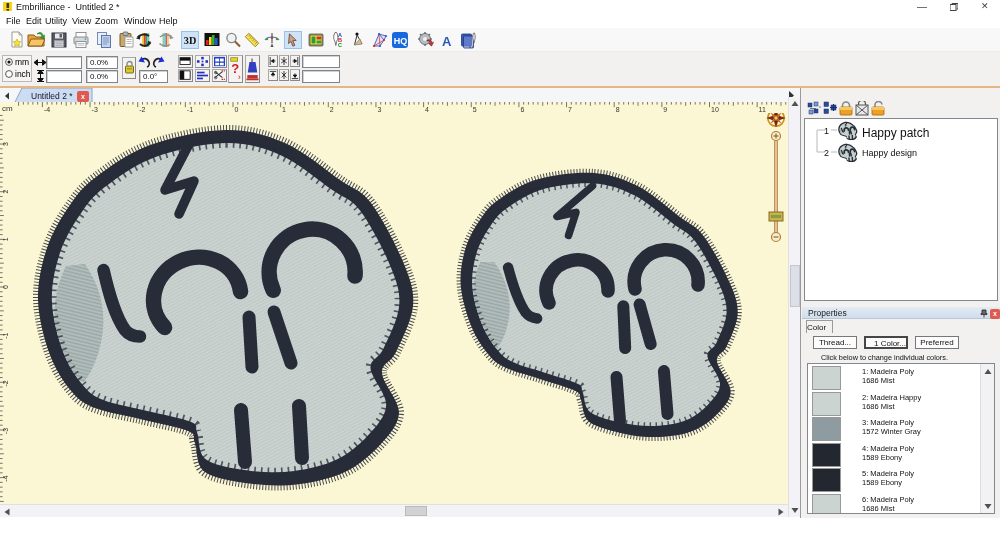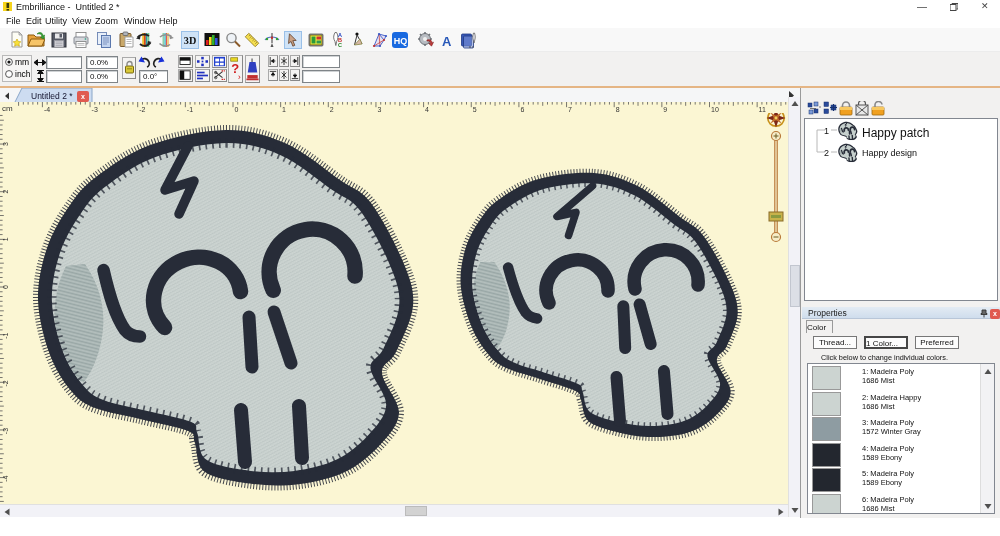--- a/index.html
+++ b/index.html
@@ -476,21 +476,21 @@
 <span class="abs" style="left:61px;top:60px;font-size:9px;color:#111">Happy design</span>
 <div class="phead" style="top:219px">
         <span style="position:absolute;left:6px;top:1px">Properties</span>
 <svg class="pin" style="left:178px;top:2px" width="8" height="9">
           <path d="M2,1 h4 v3.5 h1 v1 h-6 v-1 h1 z M4,5.5 v3" stroke="#333" fill="#666" stroke-width="0.9"></path>
         </svg>
 <div class="closebox" style="left:188px;top:1.5px">x</div>
       </div>
 <div class="abs" style="left:5px;top:232px;width:27px;height:13px;background:#f2f1f0;border:1px solid #9a9a9a;border-bottom:none;font-size:8px;color:#111;line-height:13px">Color</div>
 <div class="abs" style="left:12px;top:248px;width:44px;height:13px;background:#fcfcfc;border:1px solid #777;font-size:8px;color:#111;text-align:center;line-height:12px">Thread...</div>
-<div class="abs" style="left:63px;top:248px;width:44px;height:13px;background:#fcfcfc;border:2px solid #464646;font-size:8px;color:#111;text-align:left;line-height:11px">1 Color...</div>
+<div class="abs" style="left:63px;top:248px;width:44px;height:13px;background:#fcfcfc;border:2px solid #464646;font-size:8px;color:#111;text-align:right;line-height:11px">1 Color...</div>
 <div class="abs" style="left:114px;top:248px;width:44px;height:13px;background:#fcfcfc;border:1px solid #777;font-size:8px;color:#111;text-align:center;line-height:12px">Preferred</div>
 <span class="abs" style="left:20px;top:265px;font-size:7.3px;color:#111">Click below to change individual colors.</span>
 <div class="abs" style="left:6px;top:275px;width:188px;height:151px;background:#fff;border:1px solid #828790;overflow:hidden">
 <div class="abs" style="left:4px;top:2.0px;width:29px;height:24px;background:#ccd4d1;border:1px solid #999"></div>
 <span class="abs" style="left:54px;top:3.0px;font-size:7.5px;color:#111">1: Madeira Poly</span>
 <span class="abs" style="left:54px;top:12.0px;font-size:7.5px;color:#111">1686 Mist</span>
 <div class="abs" style="left:4px;top:27.5px;width:29px;height:24px;background:#ccd4d1;border:1px solid #999"></div>
 <span class="abs" style="left:54px;top:28.5px;font-size:7.5px;color:#111">2: Madeira Happy</span>
 <span class="abs" style="left:54px;top:37.5px;font-size:7.5px;color:#111">1686 Mist</span>
 <div class="abs" style="left:4px;top:53.0px;width:29px;height:24px;background:#8e9ca2;border:1px solid #999"></div>

